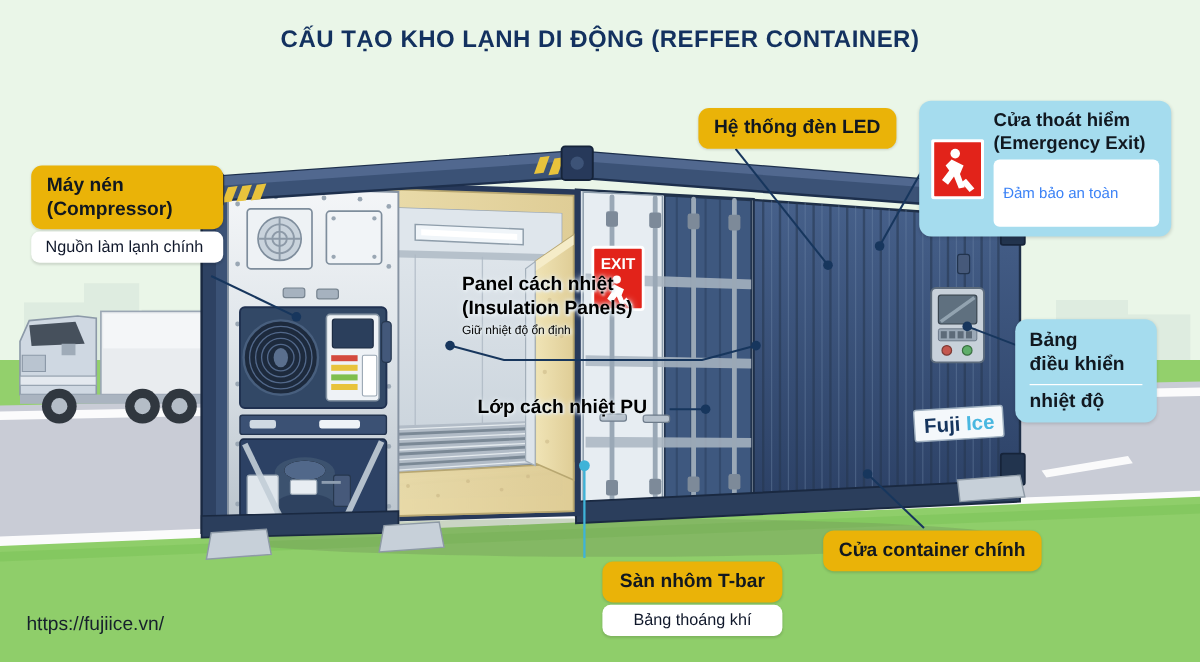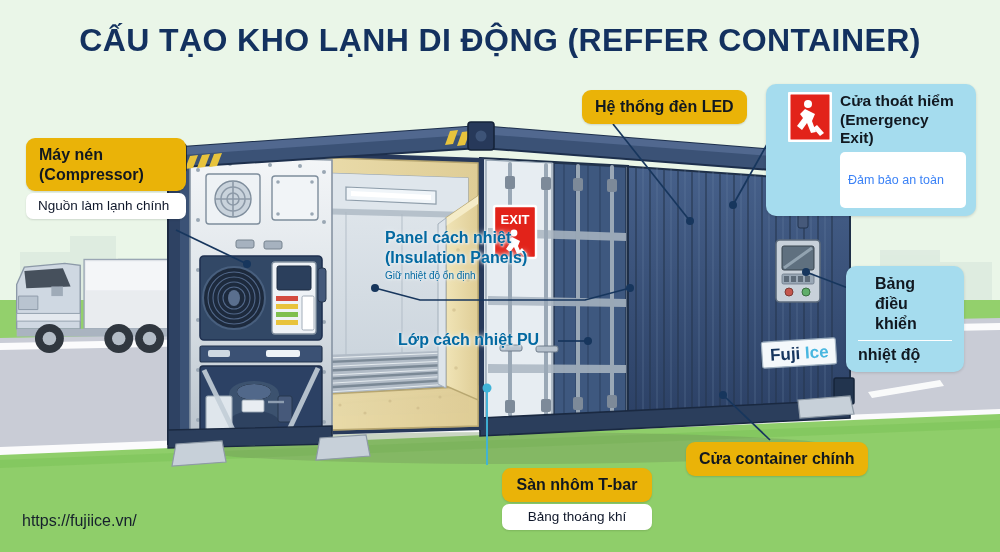--- a/index.html
+++ b/index.html
@@ -13,38 +13,38 @@
 
   
   .sky{position:absolute;left:0;top:0;width:1000px;height:552px;background:#eaf6e8;}
 
   
   .truck{position:absolute;left:-6px;top:246px;width:210px;height:130px;}
 
   
   .title{
     position:absolute;left:0;top:22px;width:1000px;text-align:center;
-    font-size:32px;font-weight:bold;color:#13315f;letter-spacing:.4px;
+    font-size:20px;font-weight:bold;color:#13315f;letter-spacing:.4px;
     font-family:"Liberation Sans",sans-serif;
   }
 
   
   .cbox{position:absolute;box-sizing:border-box;}
   .chead{
     background:#eab308;border-radius:9px;padding:7px 13px;
     font-size:16px;font-weight:bold;color:#111820;line-height:1.22;
     box-shadow:0 1px 2px rgba(0,0,0,.13);
   }
   .csub{
     background:#ffffff;border-radius:7px;padding:5px 12px;margin-top:2px;
     font-size:13.5px;color:#0f172a;line-height:1.2;
     box-shadow:0 1px 2px rgba(0,0,0,.12);
   }
   .plain{
-    font-size:16px;font-weight:bold;color:#0369a1;line-height:1.25;
+    font-size:16px;font-weight:bold;color:#000000;line-height:1.25;
     text-shadow:0 0 3px #e7eef2,0 0 6px #e7eef2,1px 1px 2px #e7eef2;
   }
   .plain .sub{font-size:10px;font-weight:normal;display:block;margin-top:2px;}
   .url{
     position:absolute;left:22px;top:512px;font-size:16px;color:#16202c;
     font-family:"Liberation Sans",sans-serif;
     text-align:center;
   }
 </style>
 </head>
@@ -479,21 +479,21 @@
       <span>(Compressor)</span>
     </div>
     <div class="csub">Nguồn làm lạnh chính</div>
   </div>
 
   <div class="cbox" style="left:582px;top:90px;">
     <div class="chead">Hệ thống đèn LED</div>
   </div>
 
   <div class="cbox" style="left:766px;top:84px;width:210px;background:#a5dcee;border-radius:10px;padding:8px 10px;box-shadow:0 1px 3px rgba(0,0,0,.14);">
-    <div style="display:flex;align-items:flex-start;gap:8px;margin-left:12px;">
+    <div style="display:flex;align-items:center;gap:8px;">
       <svg width="44" height="50" viewBox="0 0 44 50" style="flex:0 0 auto;">
         <rect x="1" y="1" width="42" height="48" rx="2" fill="#e2231a" stroke="#ffffff" stroke-width="3"></rect>
         <g fill="#ffffff">
           <circle cx="20" cy="12" r="4"></circle>
           <path d="M17,17 L27,22 L24,29 L28,40 L23,41 L19,31 L14,38 L9,34 L15,26 L12,22 Z"></path>
           <path d="M29,33 L36,41 L32,44 L25,36 Z"></path>
         </g>
       </svg>
       <div style="flex:1 1 auto;">
         <div style="font-size:15.5px;font-weight:bold;color:#111820;line-height:1.2;">
@@ -509,21 +509,21 @@
     <span>Panel cách nhiệt</span><br>
     <span>(Insulation Panels)</span>
     <span class="sub">Giữ nhiệt độ ổn định</span>
   </div>
 
   <div class="cbox plain" style="left:398px;top:330px;">
     <span>Lớp cách nhiệt PU</span>
   </div>
 
   <div class="cbox" style="left:846px;top:266px;width:118px;background:#a5dcee;border-radius:10px;padding:8px 12px;box-shadow:0 1px 3px rgba(0,0,0,.14);">
-    <div style="font-size:16px;font-weight:bold;color:#111820;line-height:1.25;margin-left:17px;">
+    <div style="font-size:16px;font-weight:bold;color:#111820;line-height:1.25;">
       <span>Bảng</span><br>
       <span>điều khiển</span>
     </div>
     <div style="height:1px;background:#ffffff;margin:6px 0 5px;"></div>
     <div style="font-size:16px;font-weight:bold;color:#111820;">nhiệt độ</div>
   </div>
 
   <div class="cbox" style="left:502px;top:468px;width:150px;">
     <div class="chead" style="text-align:center;">Sàn nhôm T-bar</div>
     <div class="csub" style="text-align:center;">Bảng thoáng khí</div>

